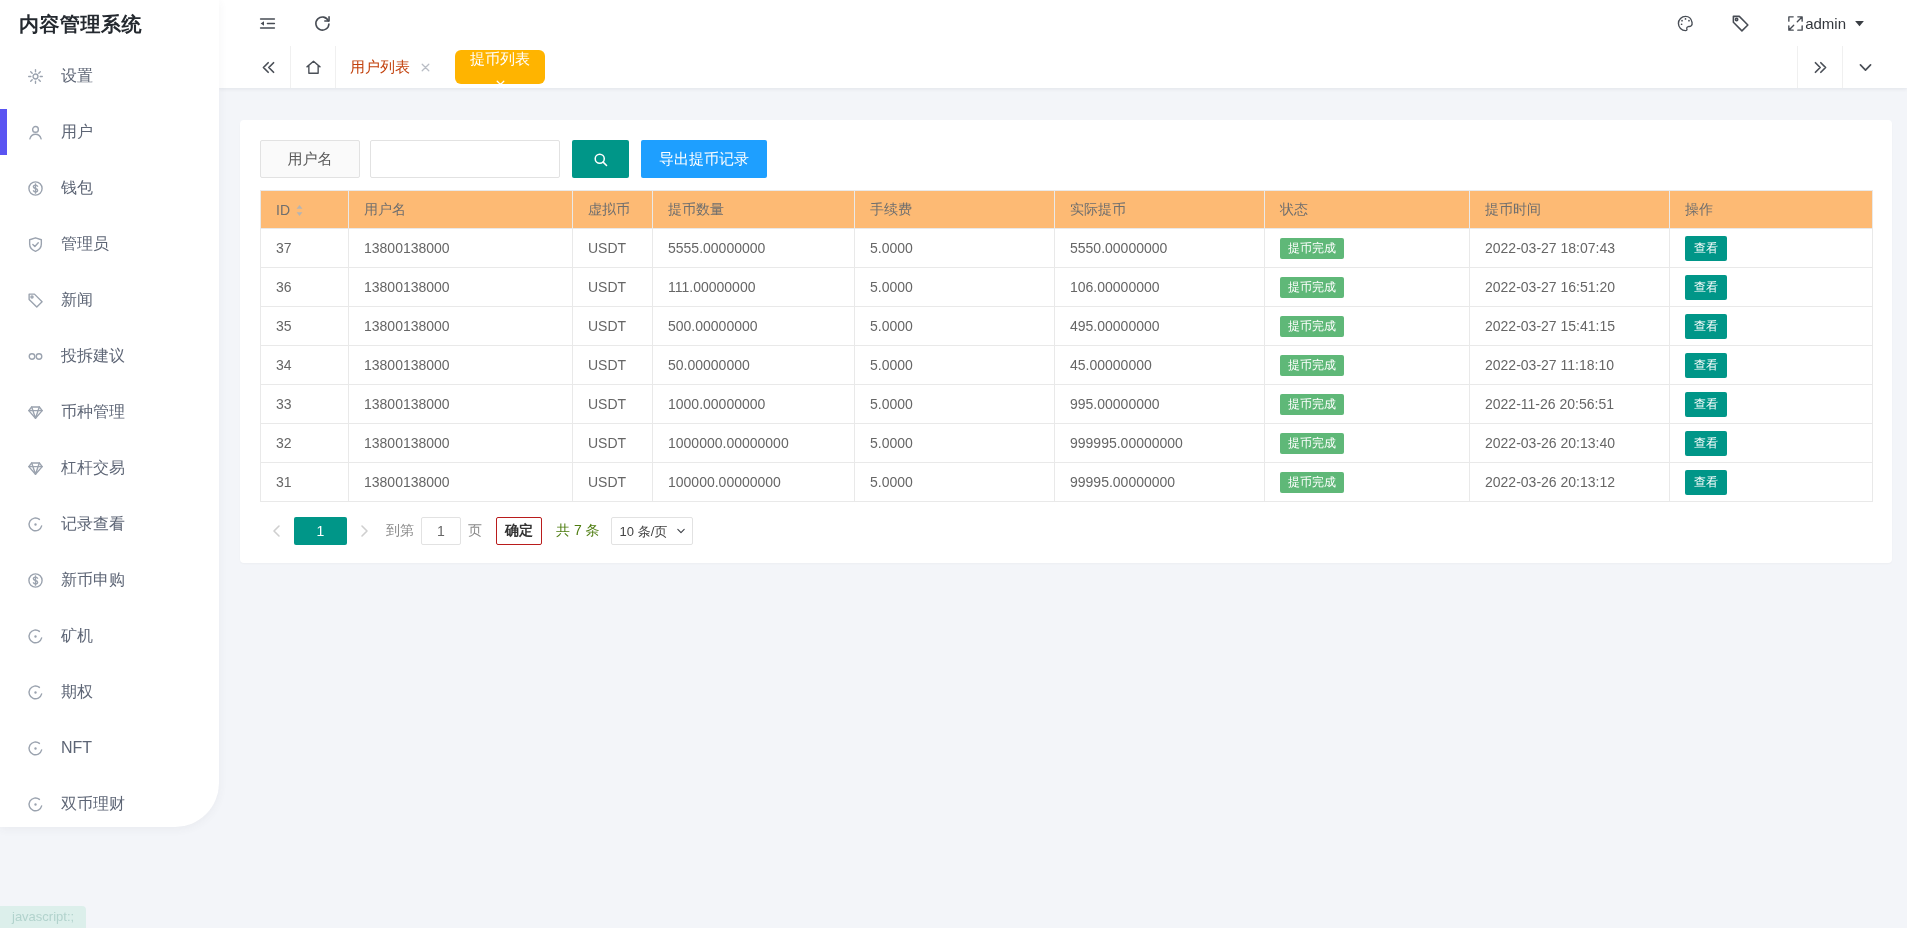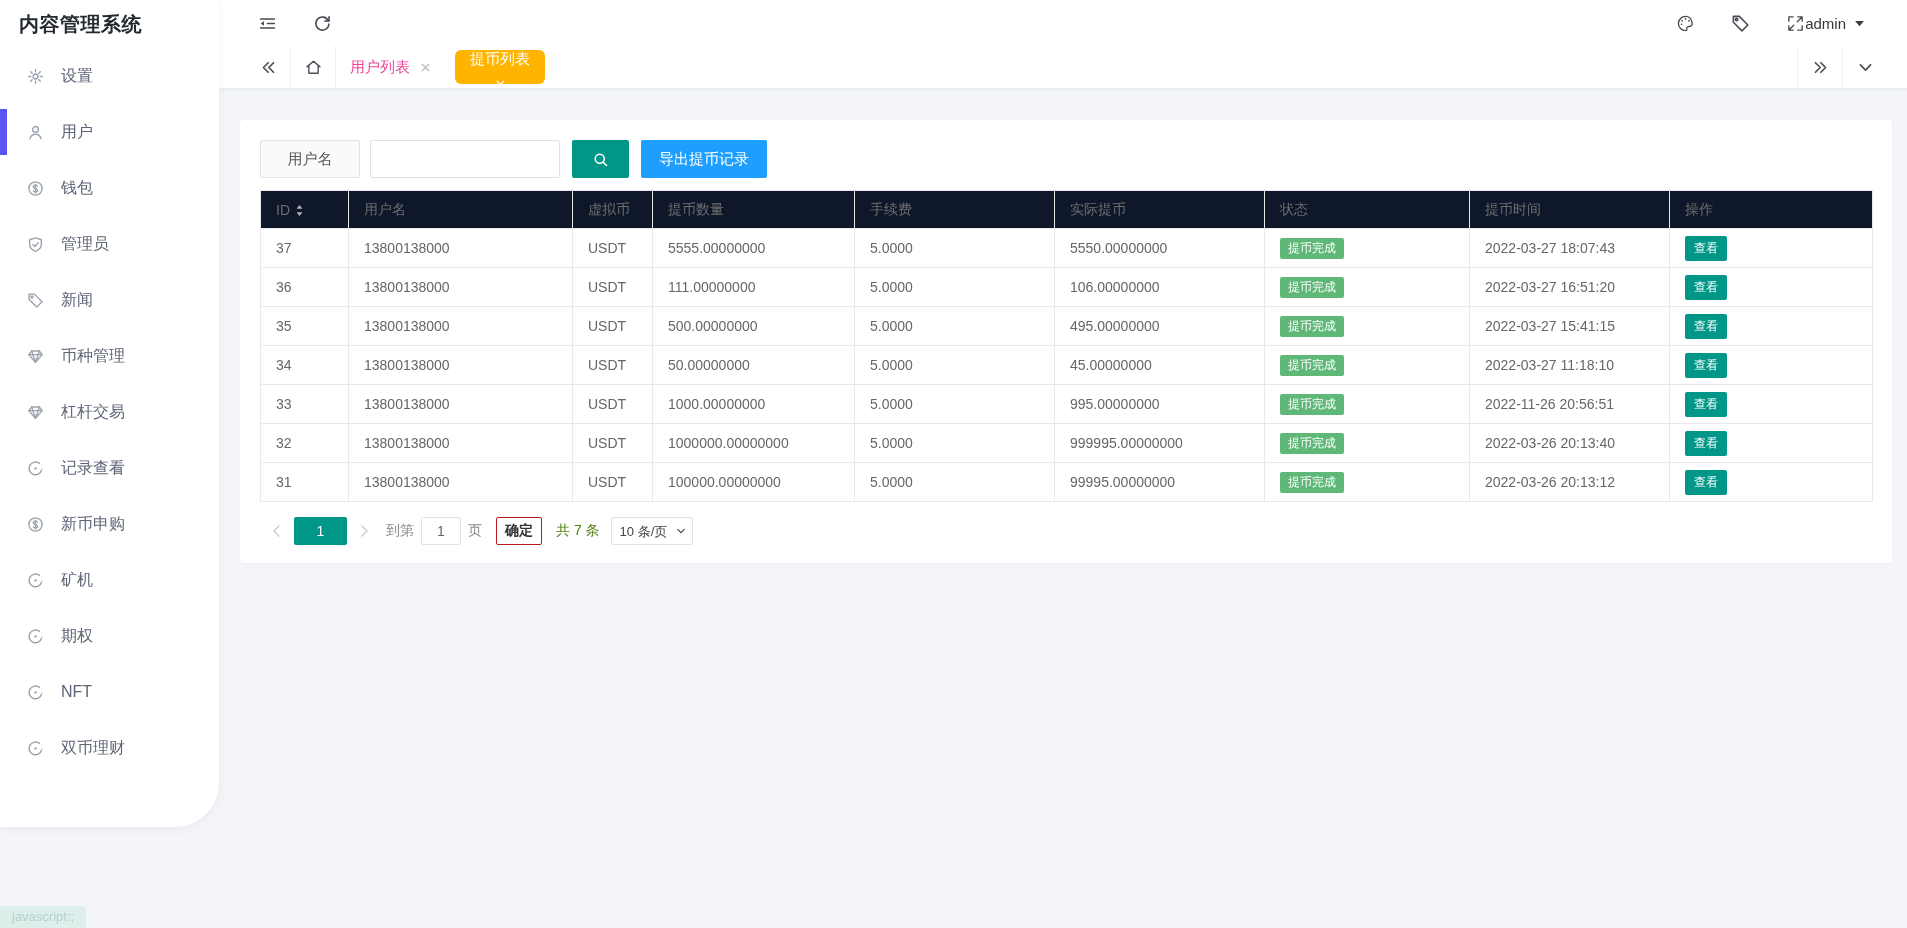--- a/index.html
+++ b/index.html
@@ -32,21 +32,21 @@
   .user-caret { width:11px; height:11px; color:#3a3e44; display:inline-flex; }
 
   
   .tabbar { height:42px; display:flex; align-items:center; padding-left:27px; padding-right:20px; }
   .tb-btn { width:44px; height:42px; display:flex; align-items:center; justify-content:center;
             color:#4a4f57; cursor:pointer; }
   .tb-btn .icon, .tb-btn svg { width:19px; height:19px; }
   .tb-sep { width:1px; height:42px; background:#f0f0f0; }
   .tab-list { display:flex; align-items:center; }
   .tab { display:flex; align-items:center; gap:10px; padding:0 14px; height:42px; font-size:15px;
-         color:#ec4899; cursor:pointer; }
+         color:#c2410c; cursor:pointer; }
   .tab .tab-close { width:11px; height:11px; color:#b9bdc5; display:inline-flex; }
   .tab.tab-active { height:34px; background:#ffb400; color:#fff; border-radius:6px; margin-left:10px;
                     padding:0 15px;flex-direction:column; }
   .tab.tab-active .tab-close { color:#fff; }
   .tb-right { margin-left:auto; display:flex; align-items:center; }
 
   
   .content { padding:32px 0 0 21px; }
   .card { width:1652px; background:#fff; border-radius:4px; padding:20px 20px 18px;
           box-shadow:0 1px 2px rgba(0,0,0,.03); }
@@ -58,21 +58,21 @@
                   padding:0 10px; font-size:14px; color:#333; outline:none; }
   .search-btn { width:57px; height:38px; background:#009688; border:none; border-radius:2px; margin-left:12px;
                 display:flex; align-items:center; justify-content:center; color:#fff; cursor:pointer; }
   .search-btn .icon { width:17px; height:17px; display:inline-flex; }
   .export-btn { height:38px; background:#1e9fff; border:none; border-radius:2px; margin-left:12px;
                 padding:0 18px; color:#fff; font-size:15px; cursor:pointer; }
 
   .table-wrap { margin-top:12px; }
   table { width:100%; border-collapse:collapse; table-layout:fixed; }
   th, td { border:1px solid #e9e9e9; overflow:hidden; white-space:nowrap; }
-  th { background:#0f172a; height:38px; text-align:left; padding:0 15px; font-size:14px;
+  th { background:#fdba74; height:38px; text-align:left; padding:0 15px; font-size:14px;
        font-weight:normal; color:#6e6e6e; }
   td { height:39px; padding:0 15px; font-size:14px; color:#666; }
   .sort { display:inline-flex; width:9px; height:13px; color:#b4b4b4; margin-left:5px;
           vertical-align:-2px; cursor:pointer; }
   .badge { display:inline-block; background:#5FB878; color:#fff; font-size:12px; padding:3px 8px;
            border-radius:2px; line-height:1.25; }
   .view-btn { background:#009688; color:#ffffff; border:none; border-radius:2px; font-size:12px;
               padding:4px 9px; cursor:pointer; }
 
   
@@ -145,20 +145,29 @@
           <svg viewBox="0 0 16 16" fill="none" stroke="currentColor" stroke-width="1.3" stroke-linecap="round" stroke-linejoin="round">
             <path d="M2 7V2h5l7.2 7.2-5 5z"></path>
             <circle cx="4.7" cy="4.7" r="1"></circle>
           </svg>
         </span>
         <span class="menu-label">新闻</span>
       </div>
       <div class="menu-item">
         <span class="icon">
           <svg viewBox="0 0 16 16" fill="none" stroke="currentColor" stroke-width="1.3" stroke-linecap="round" stroke-linejoin="round">
+            <circle cx="4.7" cy="8" r="2.6"></circle>
+            <circle cx="11.3" cy="8" r="2.6"></circle>
+          </svg>
+        </span>
+        <span class="menu-label">投拆建议</span>
+      </div>
+      <div class="menu-item">
+        <span class="icon">
+          <svg viewBox="0 0 16 16" fill="none" stroke="currentColor" stroke-width="1.3" stroke-linecap="round" stroke-linejoin="round">
             <path d="M4.4 2.8h7.2l2.7 3.4L8 13.4 1.7 6.2z"></path>
             <path d="M1.7 6.2h12.6M4.4 2.8L8 13.4M11.6 2.8L8 13.4"></path>
           </svg>
         </span>
         <span class="menu-label">币种管理</span>
       </div>
       <div class="menu-item">
         <span class="icon">
           <svg viewBox="0 0 16 16" fill="none" stroke="currentColor" stroke-width="1.3" stroke-linecap="round" stroke-linejoin="round">
             <path d="M4.4 2.8h7.2l2.7 3.4L8 13.4 1.7 6.2z"></path>

